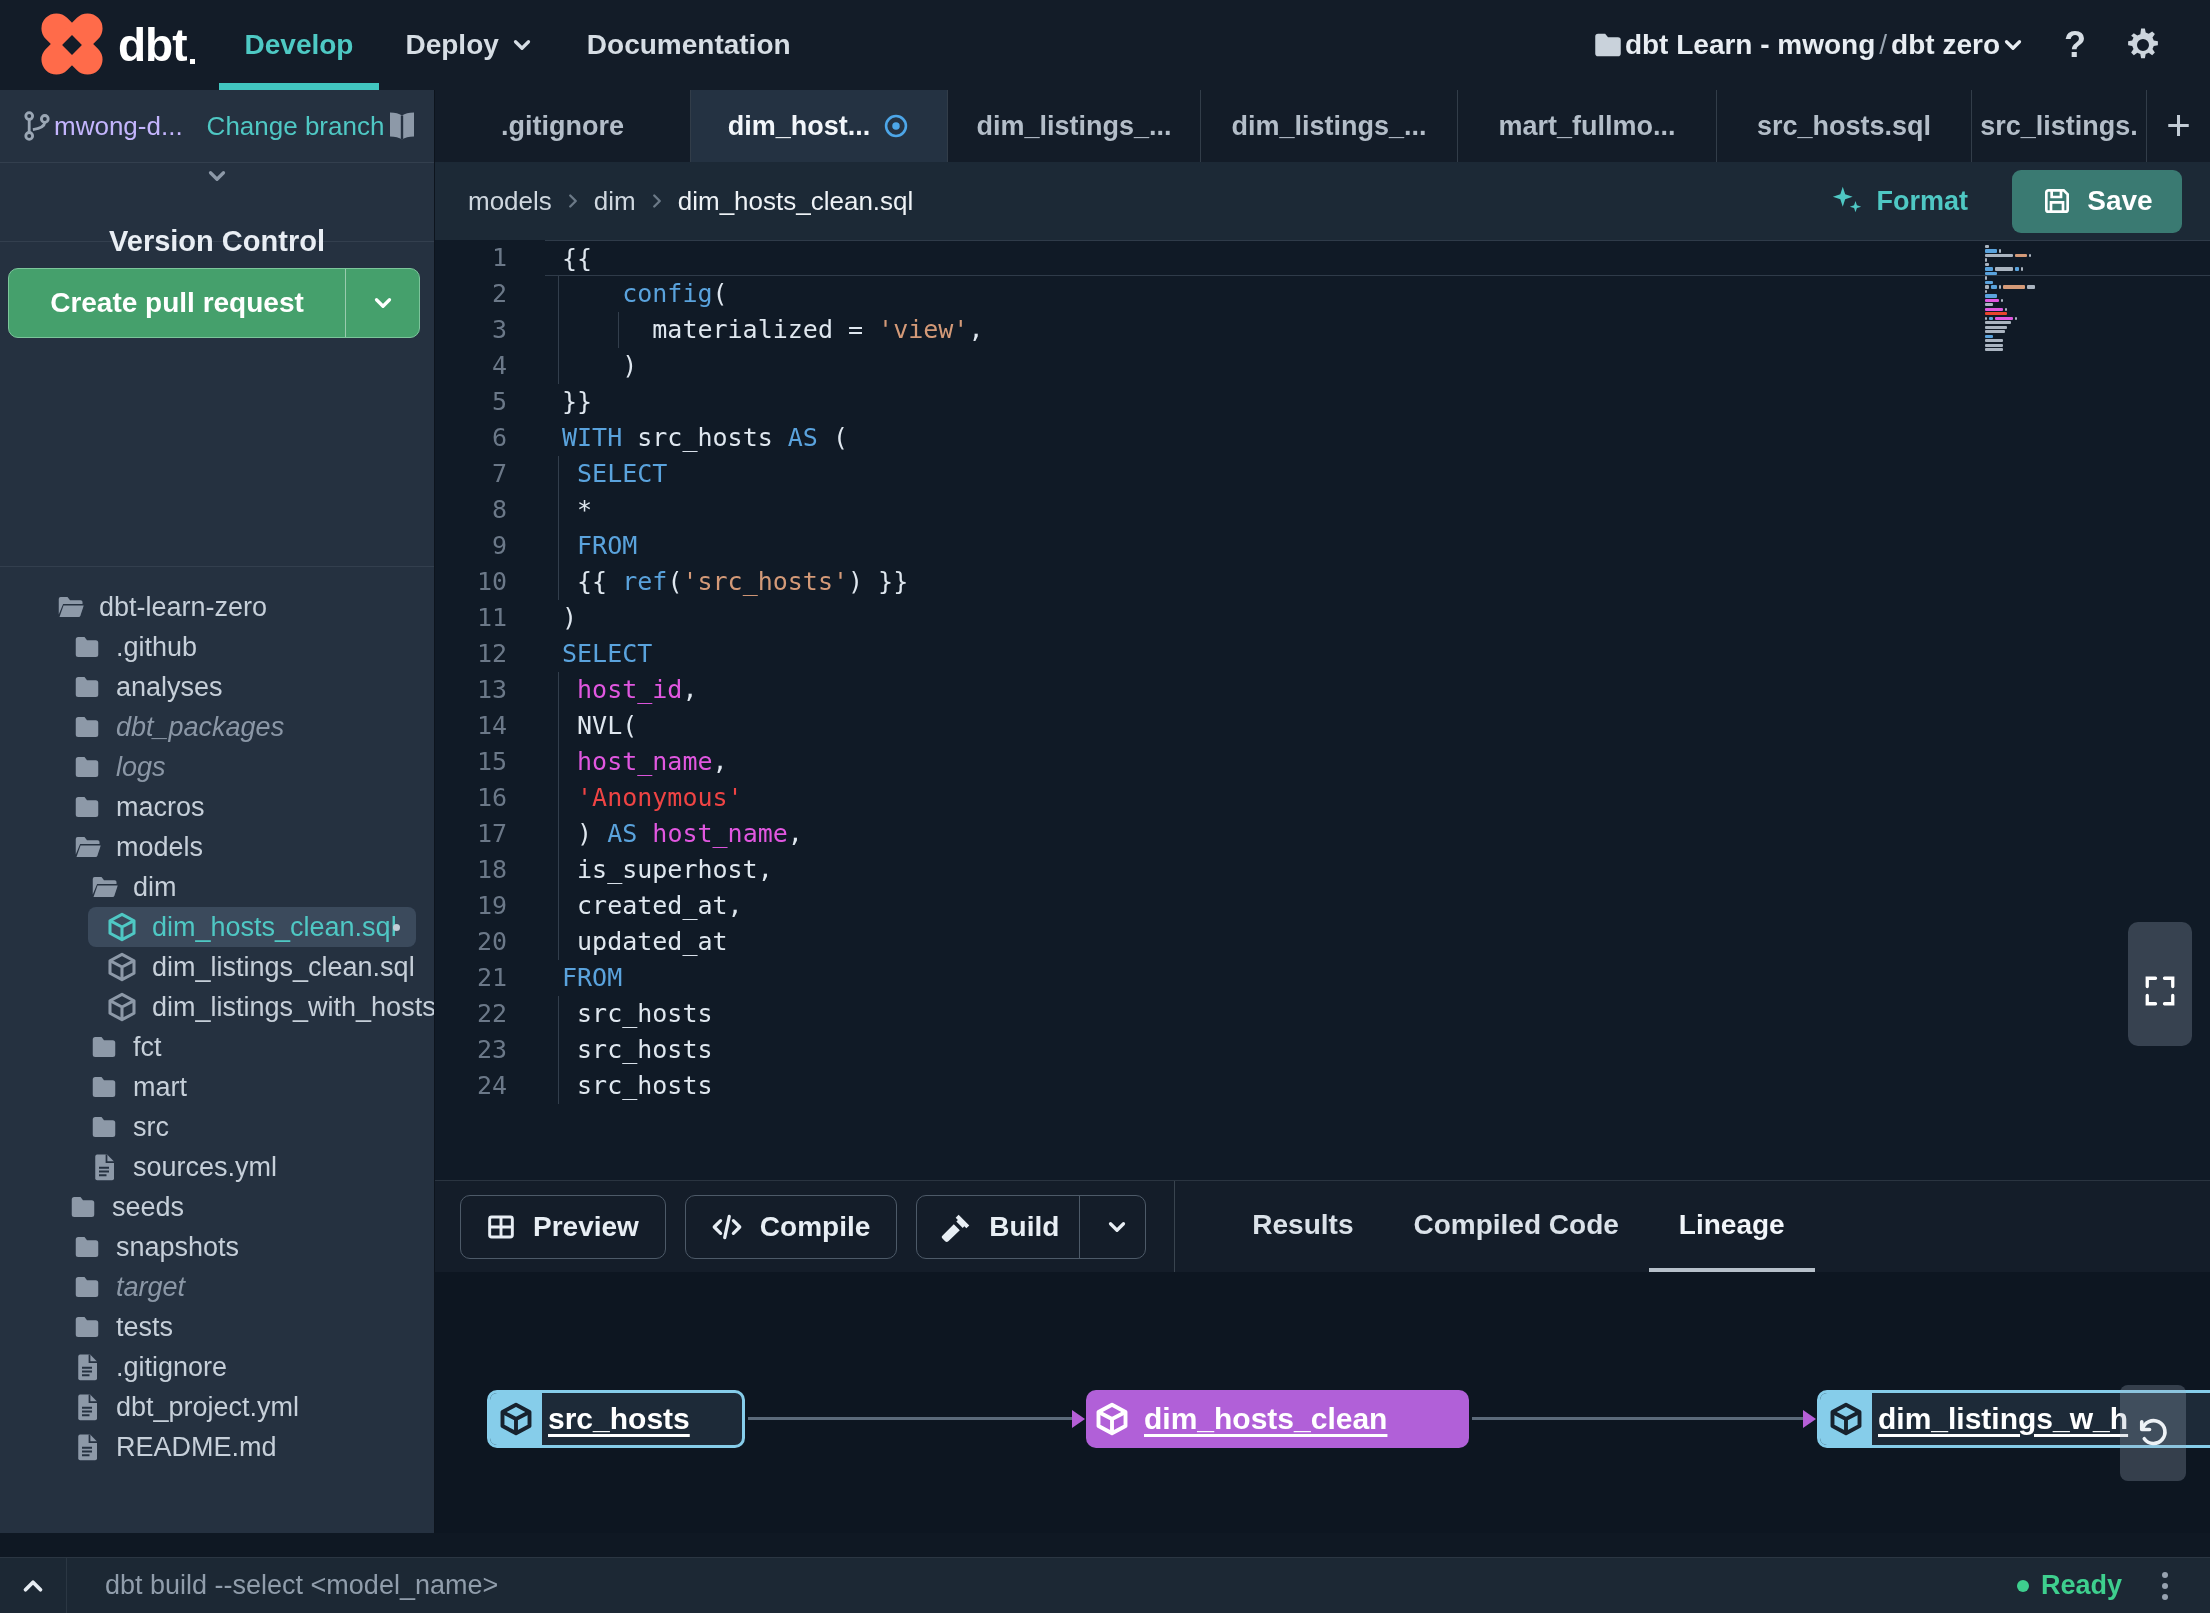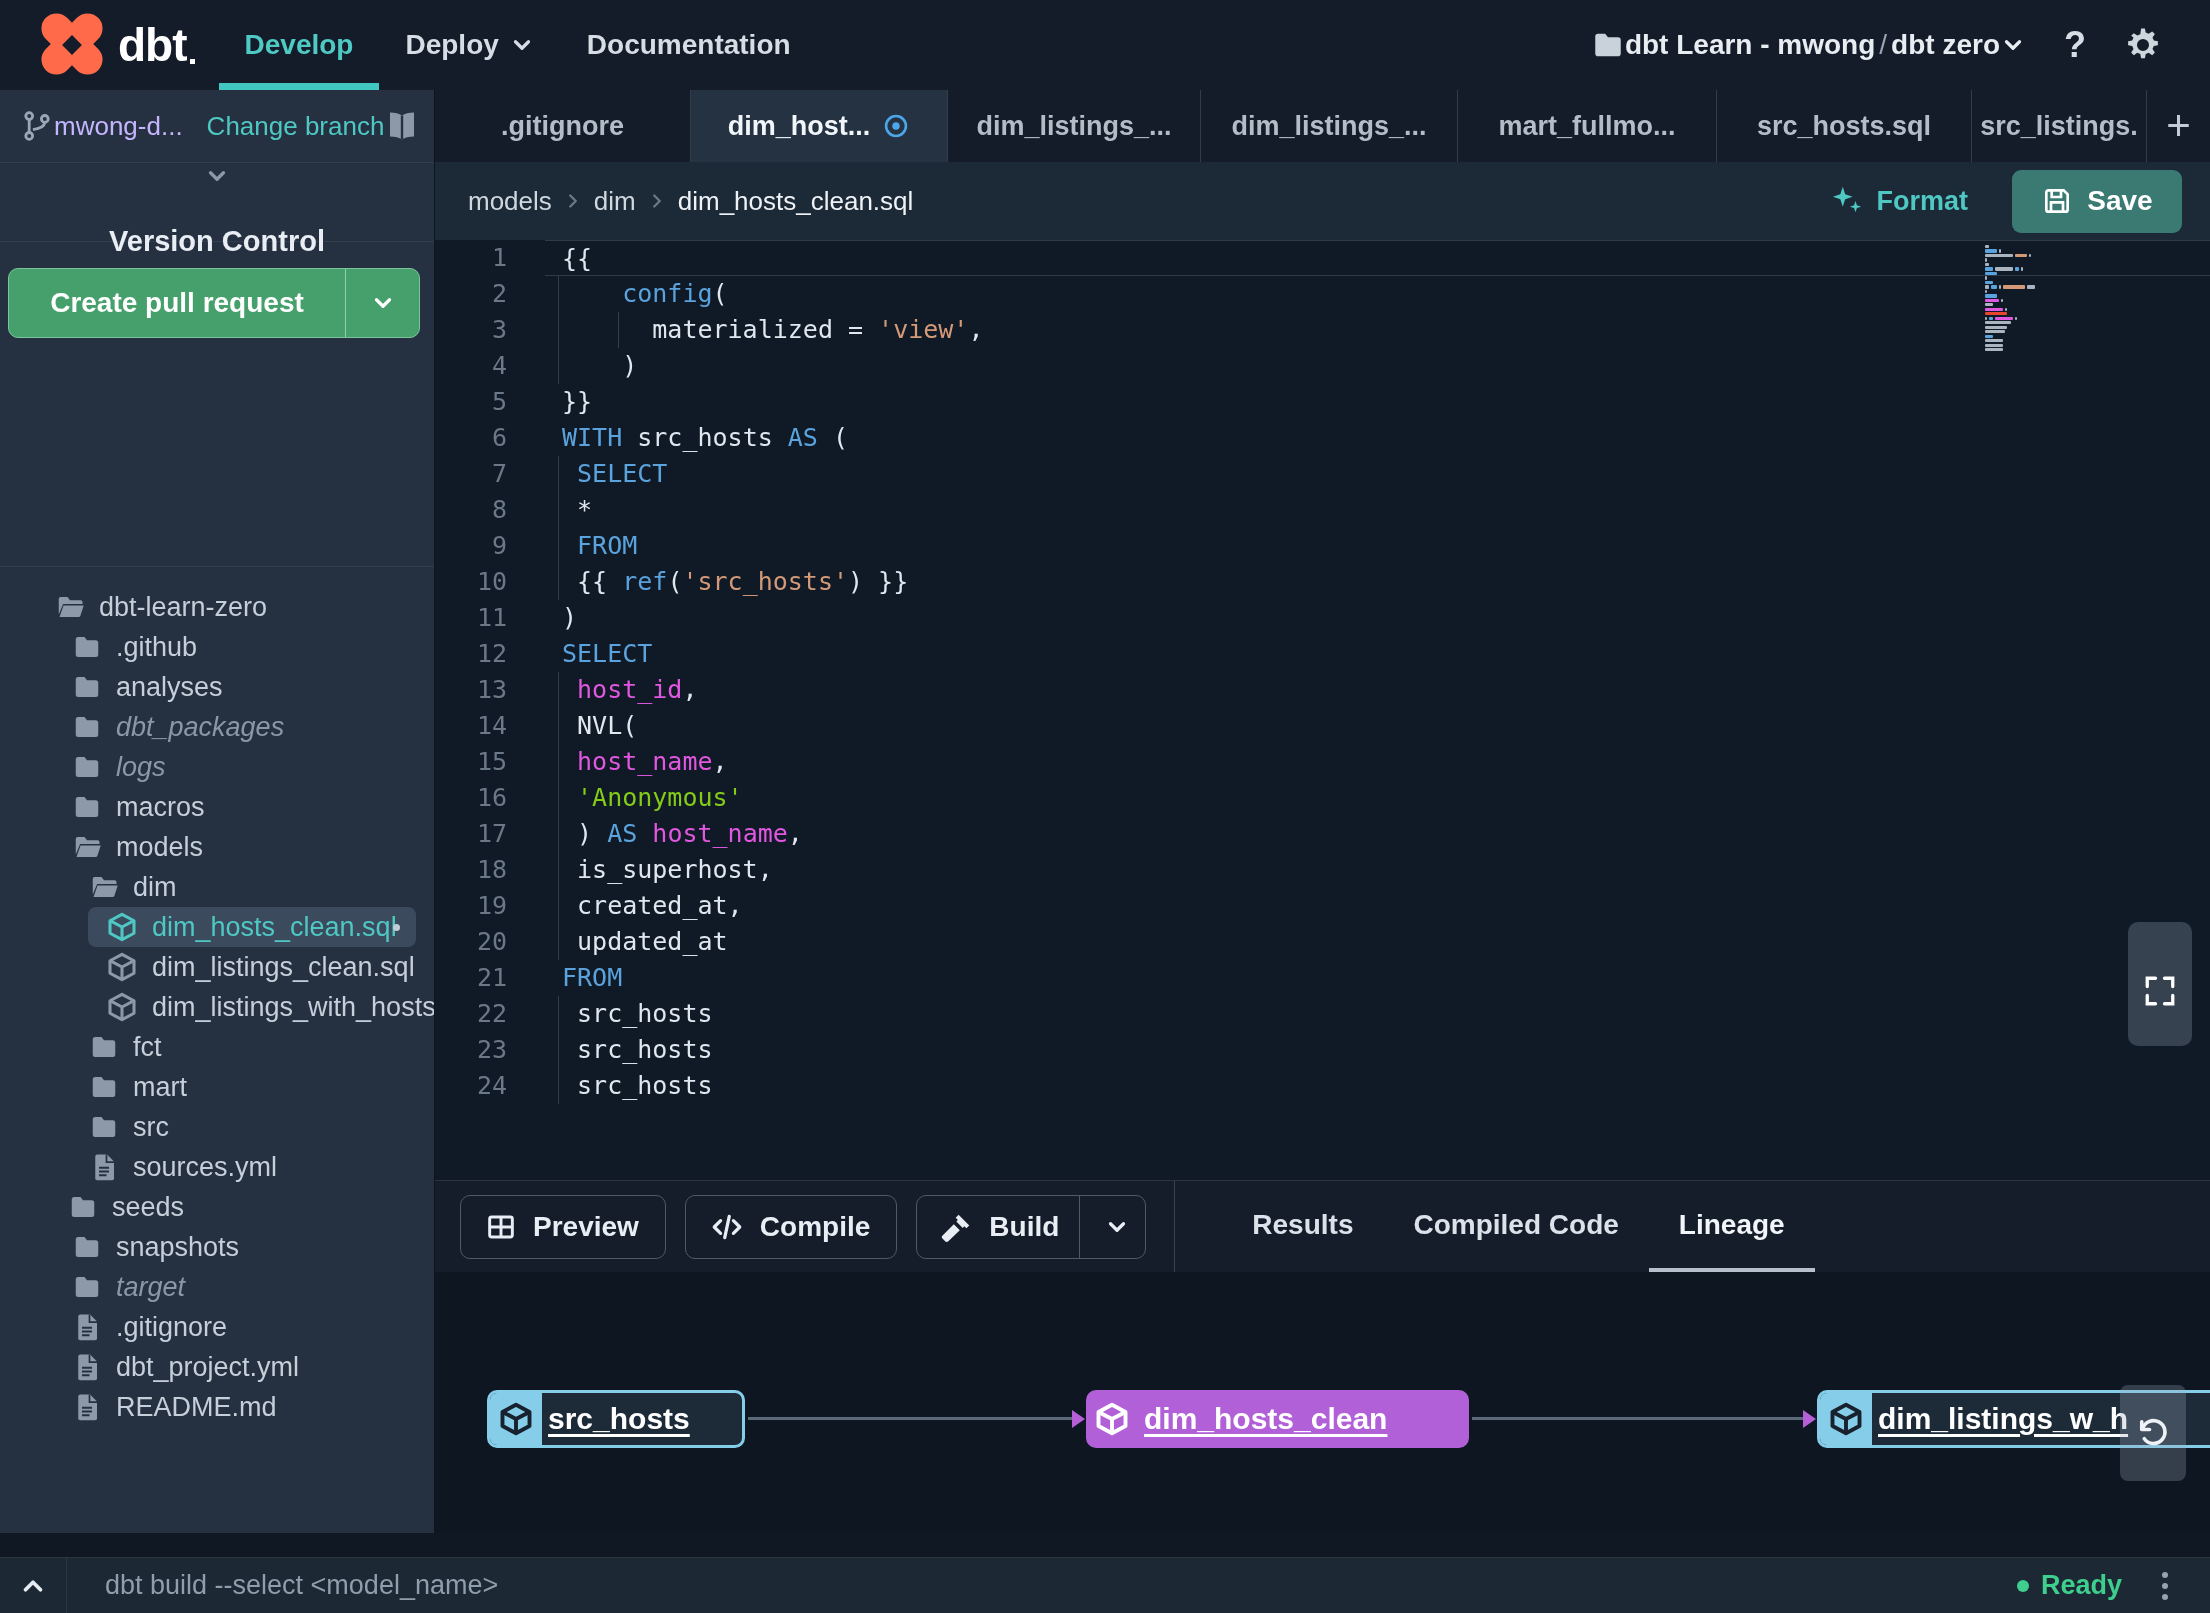--- a/index.html
+++ b/index.html
@@ -87,21 +87,21 @@
 
   
   .editor { position:absolute; top:150px; left:0; right:0; height:940px; background:#101a26; overflow:hidden; }
   .code-line { display:flex; height:36px; line-height:36px;
     font-family:"DejaVu Sans Mono", monospace; font-size:25px; }
   .code-line .num { width:110px; flex:none; text-align:right; padding-right:38px; color:#6b7888; }
   .code-line .content { position:relative; flex:1; padding-left:17px; white-space:pre; }
   .code-line .content.active { border-top:1px solid #2f3b49; border-bottom:1px solid #2f3b49; }
   .guide { position:absolute; top:0; bottom:0; width:1px; background:#323e4c; }
   .t-p { color:#dfe7ef; } .t-k { color:#5aa3dd; } .t-s { color:#d49a78; }
-  .t-r { color:#84cc16; } .t-m { color:#e157e0; }
+  .t-r { color:#ef4444; } .t-m { color:#e157e0; }
   .minimap { position:absolute; top:5px; left:1550px; width:60px; cursor:pointer; }
   .mm-row { display:flex; gap:2px; margin-bottom:1.3px; }
   .mm-seg { height:3.2px; border-radius:1px; }
   .float-pill { position:absolute; left:1693px; top:682px; width:64px; height:124px;
     background:rgba(158,173,189,0.28); border-radius:10px; display:flex; justify-content:center;
     padding-top:14px; color:#ffffff; cursor:pointer; }
 
   
   .bottom-row { position:absolute; top:1090px; left:0; right:0; height:92px; background:#141d29;
     border-top:1px solid #2a3440; display:flex; align-items:center; }
@@ -396,20 +396,28 @@
             <span class="icon">
               <svg width="30" height="30" viewBox="0 0 24 24" fill="currentColor">
                 <path d="M3 6a2 2 0 0 1 2-2h5l2 2.5h7a2 2 0 0 1 2 2V18a2 2 0 0 1-2 2H5a2 2 0 0 1-2-2z"></path>
               </svg>
             </span>
             <span class="lbl">target</span>
           </div>
           <div class="tree-row" style="padding-left: 72px;">
             <span class="icon">
               <svg width="30" height="30" viewBox="0 0 24 24" fill="currentColor">
+                <path d="M3 6a2 2 0 0 1 2-2h5l2 2.5h7a2 2 0 0 1 2 2V18a2 2 0 0 1-2 2H5a2 2 0 0 1-2-2z"></path>
+              </svg>
+            </span>
+            <span class="lbl">tests</span>
+          </div>
+          <div class="tree-row" style="padding-left: 72px;">
+            <span class="icon">
+              <svg width="30" height="30" viewBox="0 0 24 24" fill="currentColor">
                 <path d="M6.5 2h8L20 7.5V21a1.5 1.5 0 0 1-1.5 1.5h-12A1.5 1.5 0 0 1 5 21V3.5A1.5 1.5 0 0 1 6.5 2z"></path>
                 <path d="M8 12.5h8M8 15.5h8M8 18.5h6" stroke="#253140" stroke-width="1.6"></path>
                 <path d="M14 2v6h6" fill="none" stroke="#253140" stroke-width="1.4"></path>
               </svg>
             </span>
             <span class="lbl">.gitignore</span>
           </div>
           <div class="tree-row" style="padding-left: 72px;">
             <span class="icon">
               <svg width="30" height="30" viewBox="0 0 24 24" fill="currentColor">

